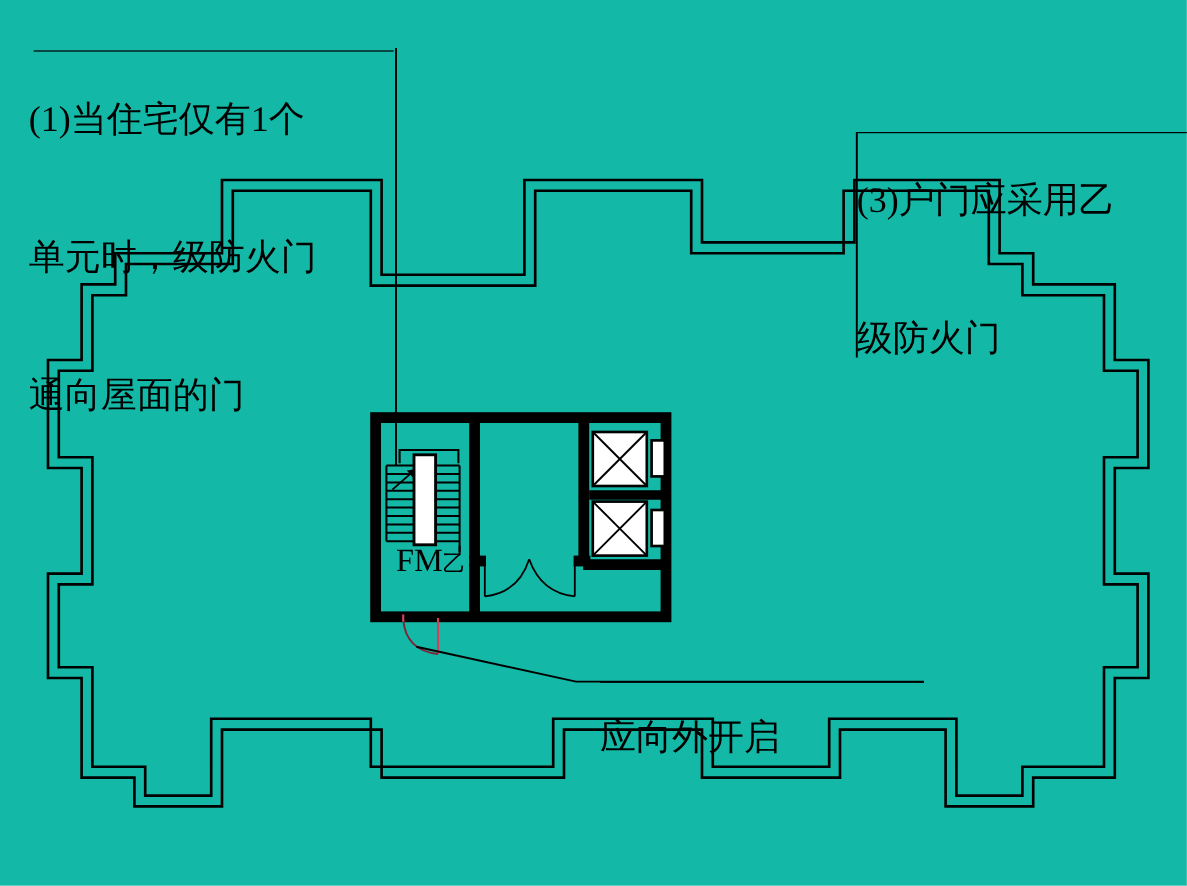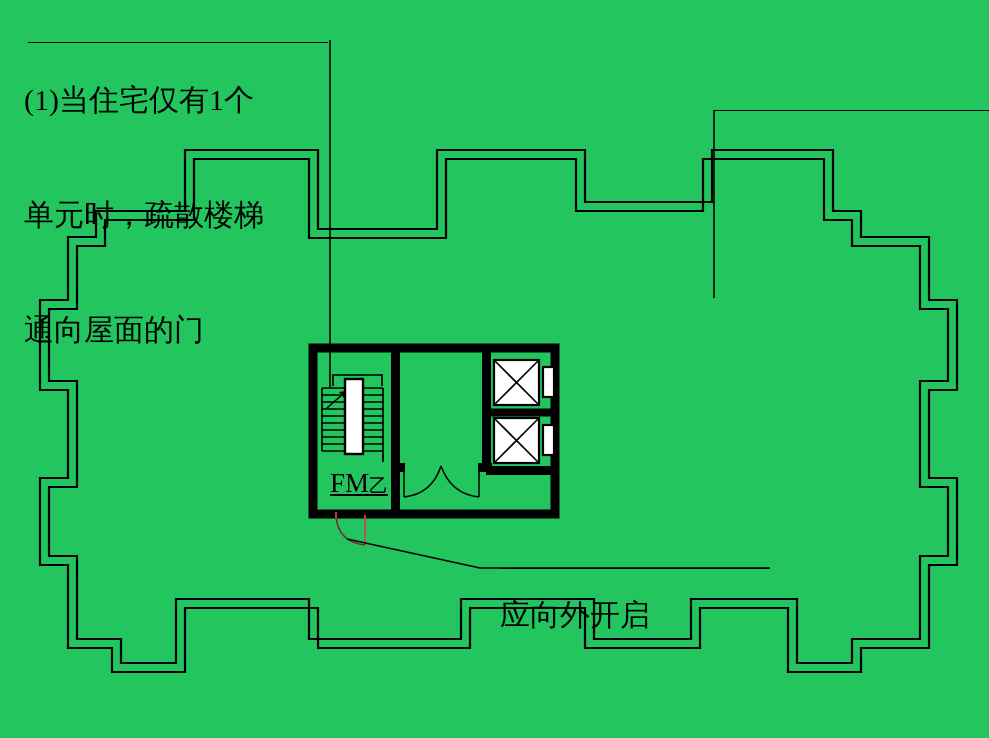--- a/index.html
+++ b/index.html
@@ -1,18 +1,18 @@
 <!DOCTYPE html>
 <html><head>
 <meta charset="utf-8">
 <style>
   html,body{margin:0;padding:0;background:#ffffff;}
   body{width:989px;height:738px;overflow:hidden;
        font-family:"Liberation Serif","DejaVu Serif",serif;}
-  #stage{position:relative;width:989px;height:738px;background:#22c55e;}
+  #stage{position:relative;width:989px;height:738px;background:#14b8a6;}
   svg#plan{position:absolute;left:0;top:0;width:989px;height:738px;display:block;}
   .anno{position:absolute;color:#000;line-height:1.28;white-space:pre;}
   .anno .ln{display:block;}
   #anno1{left:24px;top:4px;font-size:30px;}
   #anno3{left:714px;top:72px;font-size:30px;}
   #anno2{left:500px;top:519px;font-size:30px;}
   .fmz{position:absolute;font-size:27px;color:#000;letter-spacing:0px;
        font-family:"Liberation Serif","DejaVu Serif",serif;}
   .fmz .sub{font-size:19px;}
 </style>
@@ -125,29 +125,33 @@
     <g stroke="#000" stroke-width="1.6" fill="none">
       <line x1="330" y1="40" x2="330" y2="388"></line>
       <line x1="714" y1="110" x2="714" y2="298"></line>
       <path d="M 347,539 L 480,568 L 770,568"></path>
     </g>
 
   </svg>
 
   <div class="anno" id="anno1">
     <span class="ln">(1)当住宅仅有1个</span>
-    <span class="ln">单元时，疏散楼梯</span>
+    <span class="ln">单元时，级防火门</span>
     <span class="ln">通向屋面的门</span>
   </div>
 
+  <div class="anno" id="anno3">
+    <span class="ln">(3)户门应采用乙</span>
+    <span class="ln">级防火门</span>
+  </div>
 
   <div class="anno" id="anno2">
     <span class="ln">应向外开启</span>
   </div>
 
-  <div class="fmz" style="left:330px; top:468px;text-decoration:underline;">
+  <div class="fmz" style="left:330px; top:452px;">
     <span>FM</span><span class="sub">乙</span>
   </div>
 
 <div style="position: absolute; left: 28px; top: 42px; width: 300px; height: 0px; border-top: 1.6px solid rgb(0, 0, 0);"></div>
     <div style="position: absolute; left: 714px; top: 110px; width: 275px; height: 0px; border-top: 1.6px solid rgb(0, 0, 0);"></div>
     <div style="position: absolute; left: 500px; top: 568px; width: 270px; height: 0px; border-top: 1.6px solid rgb(0, 0, 0);"></div>
   </div>
 
 </body></html>

